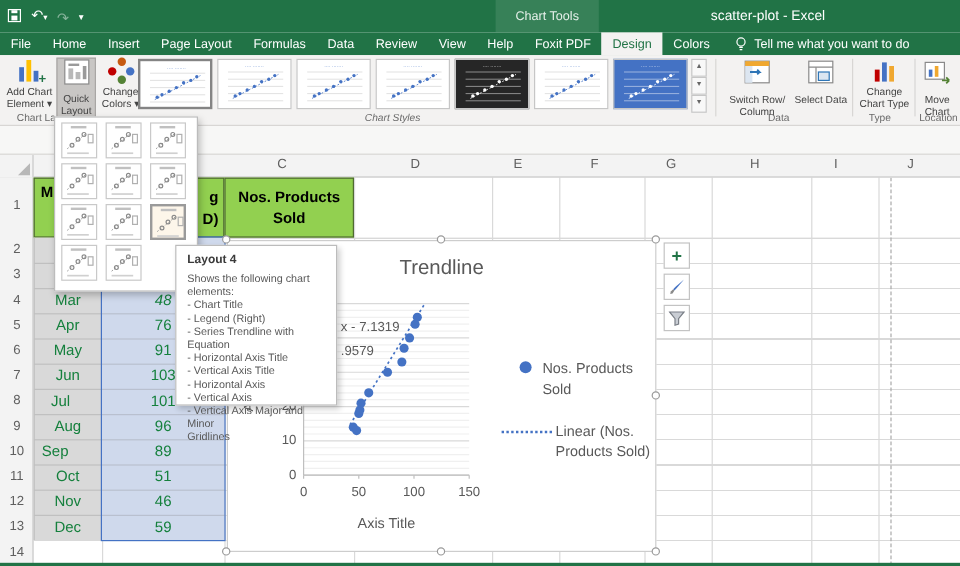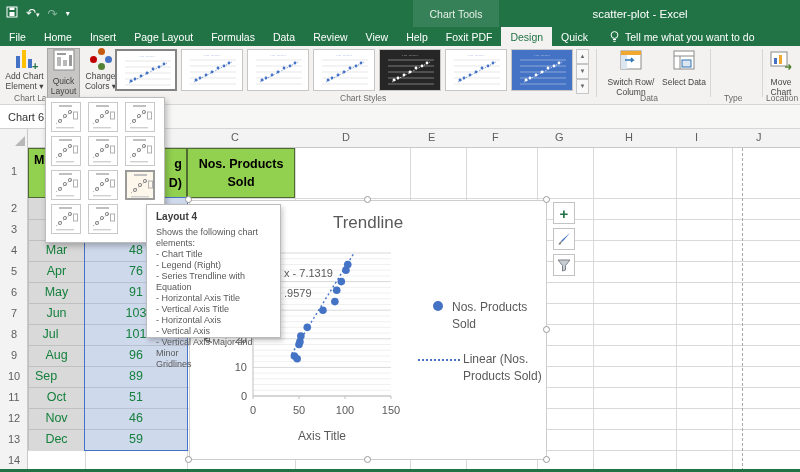--- a/index.html
+++ b/index.html
@@ -114,21 +114,21 @@
       <div class="tab">Home</div>
       <div class="tab">Insert</div>
       <div class="tab">Page Layout</div>
       <div class="tab">Formulas</div>
       <div class="tab">Data</div>
       <div class="tab">Review</div>
       <div class="tab">View</div>
       <div class="tab">Help</div>
       <div class="tab">Foxit PDF</div>
       <div class="tab active">Design</div>
-      <div class="tab">Quick</div>
+      <div class="tab">Colors</div>
       <div id="tellme">
         <svg width="11" height="13" viewBox="0 0 11 13">
           <circle cx="5.5" cy="5" r="3.4" fill="none" stroke="#fff"></circle>
           <line x1="4" y1="9.5" x2="7" y2="9.5" stroke="#fff"></line>
           <line x1="4.4" y1="11.3" x2="6.6" y2="11.3" stroke="#fff"></line>
         </svg>
         <span>Tell me what you want to do</span>
       </div>
     </div>
 
@@ -164,21 +164,21 @@
       <div class="lbl">Change Colors ▾</div>
     </div>
     <div class="grouplbl" style="left:14px;">Chart La</div>
 
     <div id="gallery"></div>
     <div id="galscroll" style="left:576px;">
       <div>▲</div>
       <div>▼</div>
       <div>▼</div>
     </div>
-    <div class="grouplbl" style="left:340px;">Chart Styles</div>
+    <div class="grouplbl" style="left:304px;font-style:italic;">Chart Styles</div>
 
     <div class="vsep" style="left:596px;"></div>
     <div class="rbtn" style="left:600px;width:62px;">
       <div>
         <svg class="icon24" viewBox="0 0 24 24">
             <rect x="2" y="3" width="20" height="18" fill="#fff" stroke="#8a8a8a"></rect>
             <rect x="2" y="3" width="20" height="4" fill="#f0a830"></rect>
             <rect x="2" y="7" width="6" height="14" fill="#dce6f1"></rect>
             <path d="M6 12 L14 12 L12 10 M14 12 L12 14" stroke="#2e75b6" fill="none" stroke-width="1.5"></path>
           </svg>
@@ -192,20 +192,28 @@
             <line x1="2" y1="8" x2="22" y2="8" stroke="#8a8a8a"></line>
             <line x1="8" y1="8" x2="8" y2="21" stroke="#8a8a8a"></line>
             <rect x="10" y="12" width="9" height="7" fill="#dce6f1" stroke="#2e75b6"></rect>
           </svg>
       </div>
       <div class="lbl">Select Data</div>
     </div>
     <div class="grouplbl" style="left:640px;">Data</div>
 
     <div class="vsep" style="left:710px;"></div>
+    <div class="rbtn" style="left:714px;width:46px;">
+      <div class="mini-chart-ic">
+        <span class="bar" style="left:4px;height:10px;background:#c00000;"></span>
+        <span class="bar" style="left:10px;height:16px;background:#4472c4;"></span>
+        <span class="bar" style="left:16px;height:13px;background:#f0a830;"></span>
+      </div>
+      <div class="lbl">Change Chart Type</div>
+    </div>
     <div class="grouplbl" style="left:724px;">Type</div>
 
     <div class="vsep" style="left:762px;"></div>
     <div class="rbtn" style="left:764px;width:34px;">
       <div>
         <svg class="icon24" viewBox="0 0 24 24">
             <rect x="2" y="4" width="16" height="14" fill="#fff" stroke="#8a8a8a"></rect>
             <rect x="5" y="10" width="3" height="6" fill="#4472c4"></rect>
             <rect x="10" y="7" width="3" height="9" fill="#f0a830"></rect>
             <path d="M16 19 L22 19 M22 19 L19.5 16.5 M22 19 L19.5 21.5" stroke="#548235" fill="none" stroke-width="1.5"></path>
@@ -336,21 +344,20 @@
           <circle cx="24" cy="25" r="1.4" fill="#ffffff"></circle>
           <circle cx="30" cy="22" r="1.4" fill="#ffffff"></circle>
           <circle cx="36" cy="18" r="1.4" fill="#ffffff"></circle>
           <circle cx="42" cy="16" r="1.4" fill="#ffffff"></circle>
           <circle cx="47" cy="13" r="1.4" fill="#ffffff"></circle>
         </svg>
       </div>
     </div>
 
   <div id="nbrow" class="abs"></div>
-  <div id="namebox" class="abs">Chart 6</div>
 
   <div id="sheet" class="abs"></div>
   <div class="gridrows abs"></div>
   <div id="gridcols">
       <div class="colline" style="left: 85px;"></div>
       <div class="colline" style="left: 187px;"></div>
       <div class="colline" style="left: 295px;"></div>
       <div class="colline" style="left: 410px;"></div>
       <div class="colline" style="left: 466px;"></div>
       <div class="colline" style="left: 537px;"></div>
@@ -410,21 +417,21 @@
       <div class="cellrowline" style="top: 105px;"></div>
       <div class="cellrowline" style="top: 126px;"></div>
       <div class="cellrowline" style="top: 147px;"></div>
       <div class="cellrowline" style="top: 168px;"></div>
       <div class="cellrowline" style="top: 189px;"></div>
       <div class="cellrowline" style="top: 210px;"></div>
       <div class="cellrowline" style="top: 231px;"></div>
     </div>
   <div id="celltexts">
       <div class="monthtxt" style="left: 28px; width: 57px; top: 243px; z-index: 3; position: absolute;">Mar</div>
-      <div class="valtxt" style="left: 85px; width: 102px; top: 243px; z-index: 3; position: absolute;">48</div>
+      <div class="valtxt" style="left: 85px; width: 102px; top: 243px; z-index: 3; position: absolute; font-style: italic;">48</div>
       <div class="monthtxt" style="left: 28px; width: 57px; top: 264px; z-index: 3; position: absolute;">Apr</div>
       <div class="valtxt" style="left: 85px; width: 102px; top: 264px; z-index: 3; position: absolute;">76</div>
       <div class="monthtxt" style="left: 28px; width: 57px; top: 285px; z-index: 3; position: absolute;">May</div>
       <div class="valtxt" style="left: 85px; width: 102px; top: 285px; z-index: 3; position: absolute;">91</div>
       <div class="monthtxt" style="left: 28px; width: 57px; top: 306px; z-index: 3; position: absolute;">Jun</div>
       <div class="valtxt" style="left: 85px; width: 102px; top: 306px; z-index: 3; position: absolute;">103</div>
       <div class="monthtxt" style="left: 28px; width: 45px; top: 327px; z-index: 3; position: absolute;">Jul</div>
       <div class="valtxt" style="left: 85px; width: 102px; top: 327px; z-index: 3; position: absolute;">101</div>
       <div class="monthtxt" style="left: 28px; width: 57px; top: 348px; z-index: 3; position: absolute;">Aug</div>
       <div class="valtxt" style="left: 85px; width: 102px; top: 348px; z-index: 3; position: absolute;">96</div>

